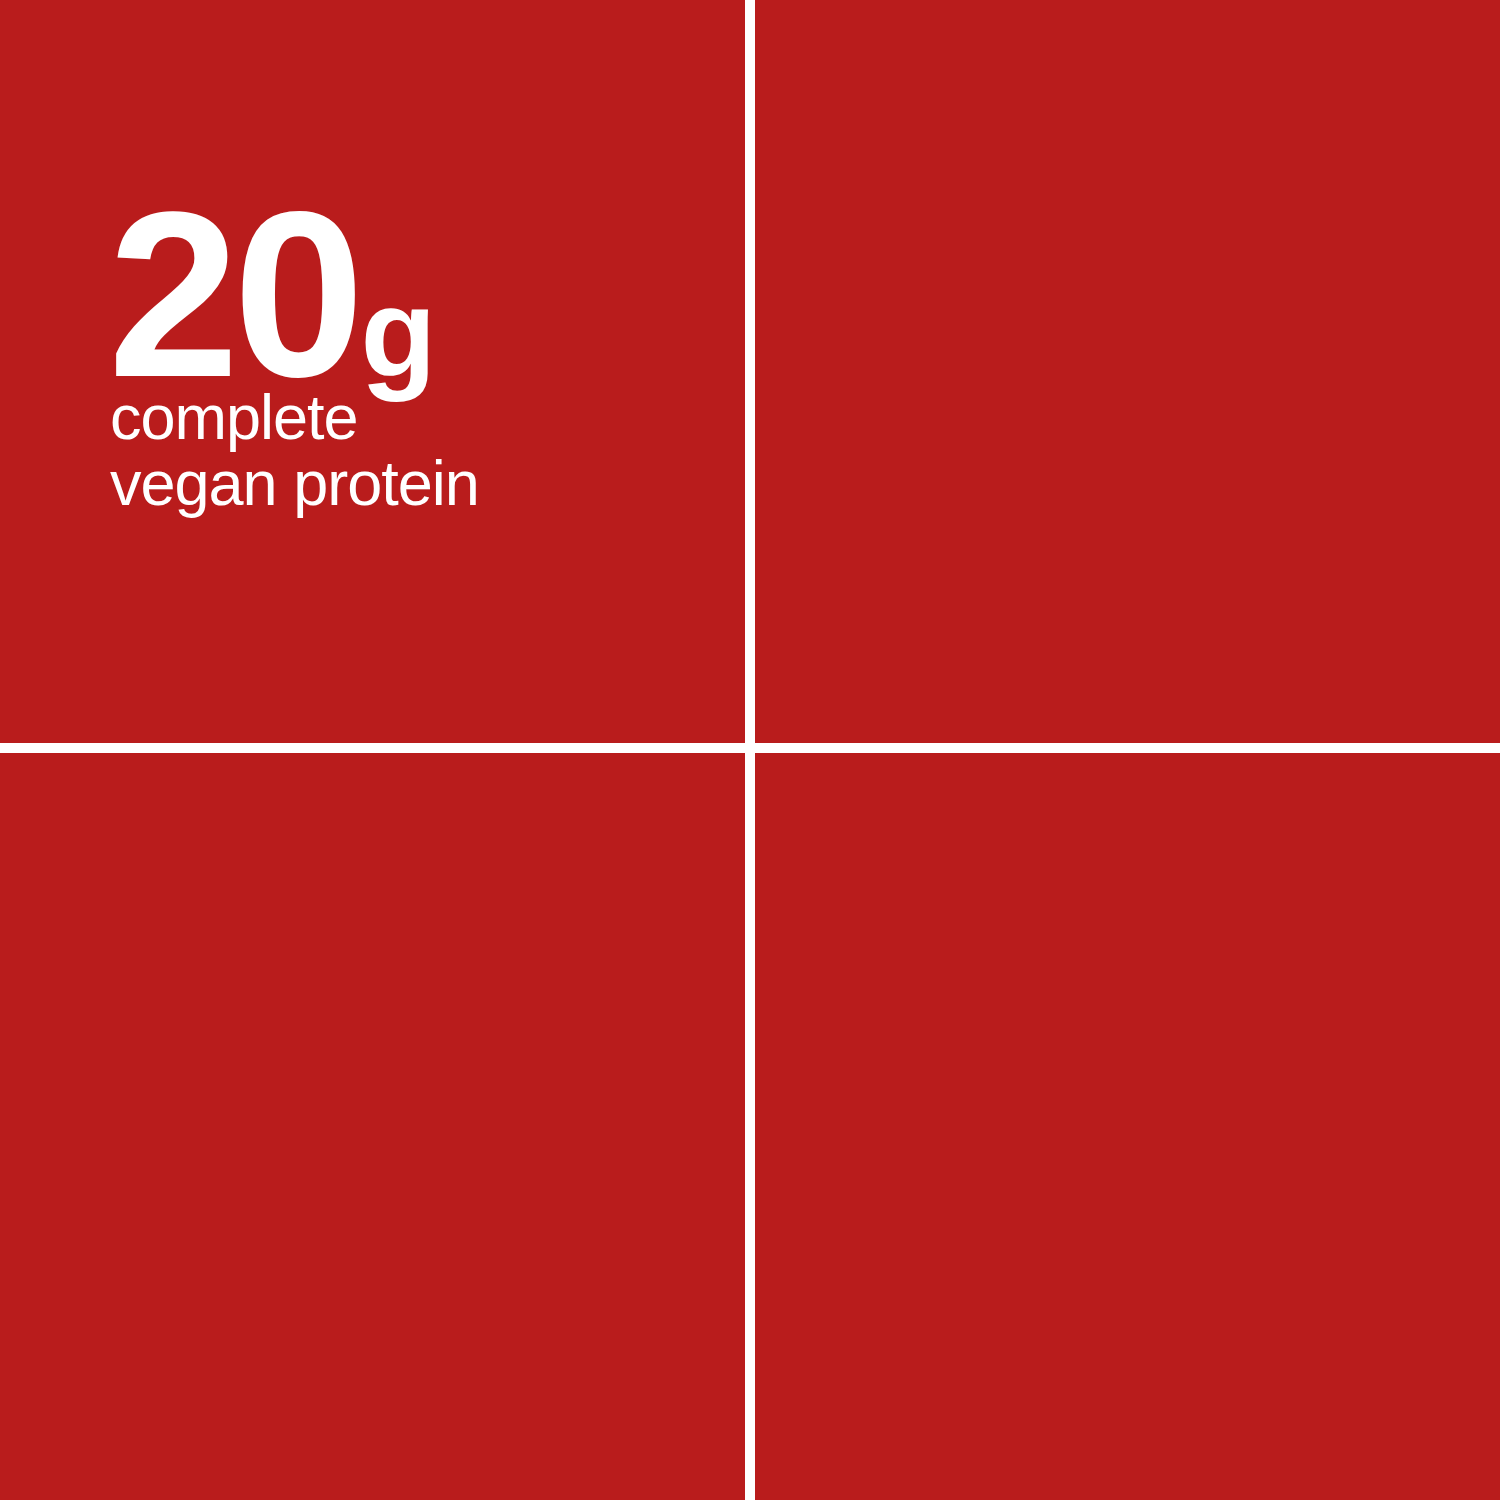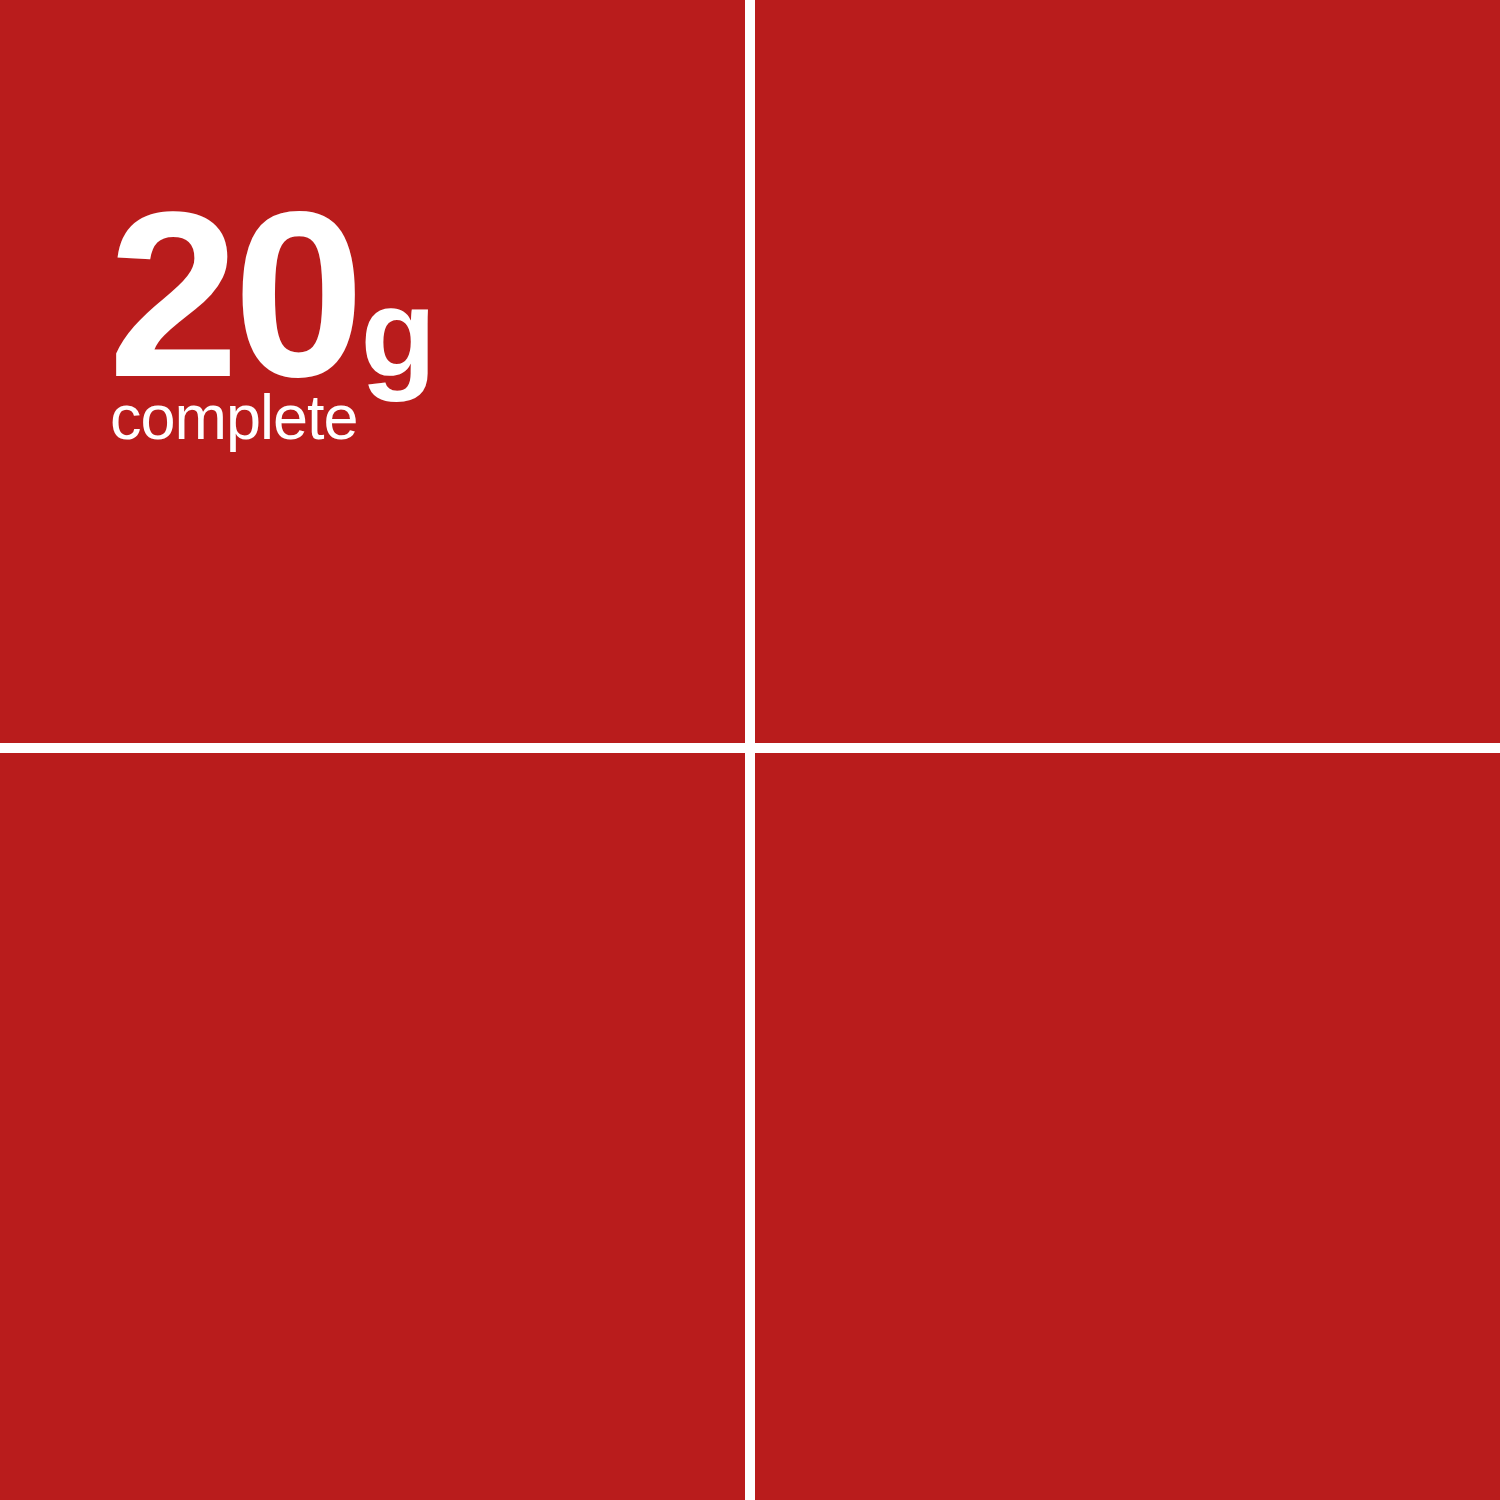--- a/index.html
+++ b/index.html
@@ -71,20 +71,21 @@
 <body>
 
 <div id="board">
 
   <div class="panel" id="panel-protein">
     <div id="protein-stat">
       <span id="protein-amount">20</span><span id="protein-unit">g</span>
     </div>
     <div id="protein-desc" class="headline">
       <span>complete</span><br>
+      <span>vegan protein</span>
     </div>
   </div>
 
   <div class="panel" id="panel-prebiotic">
     
     
   </div>
 
   <div class="panel" id="panel-taste">
     

